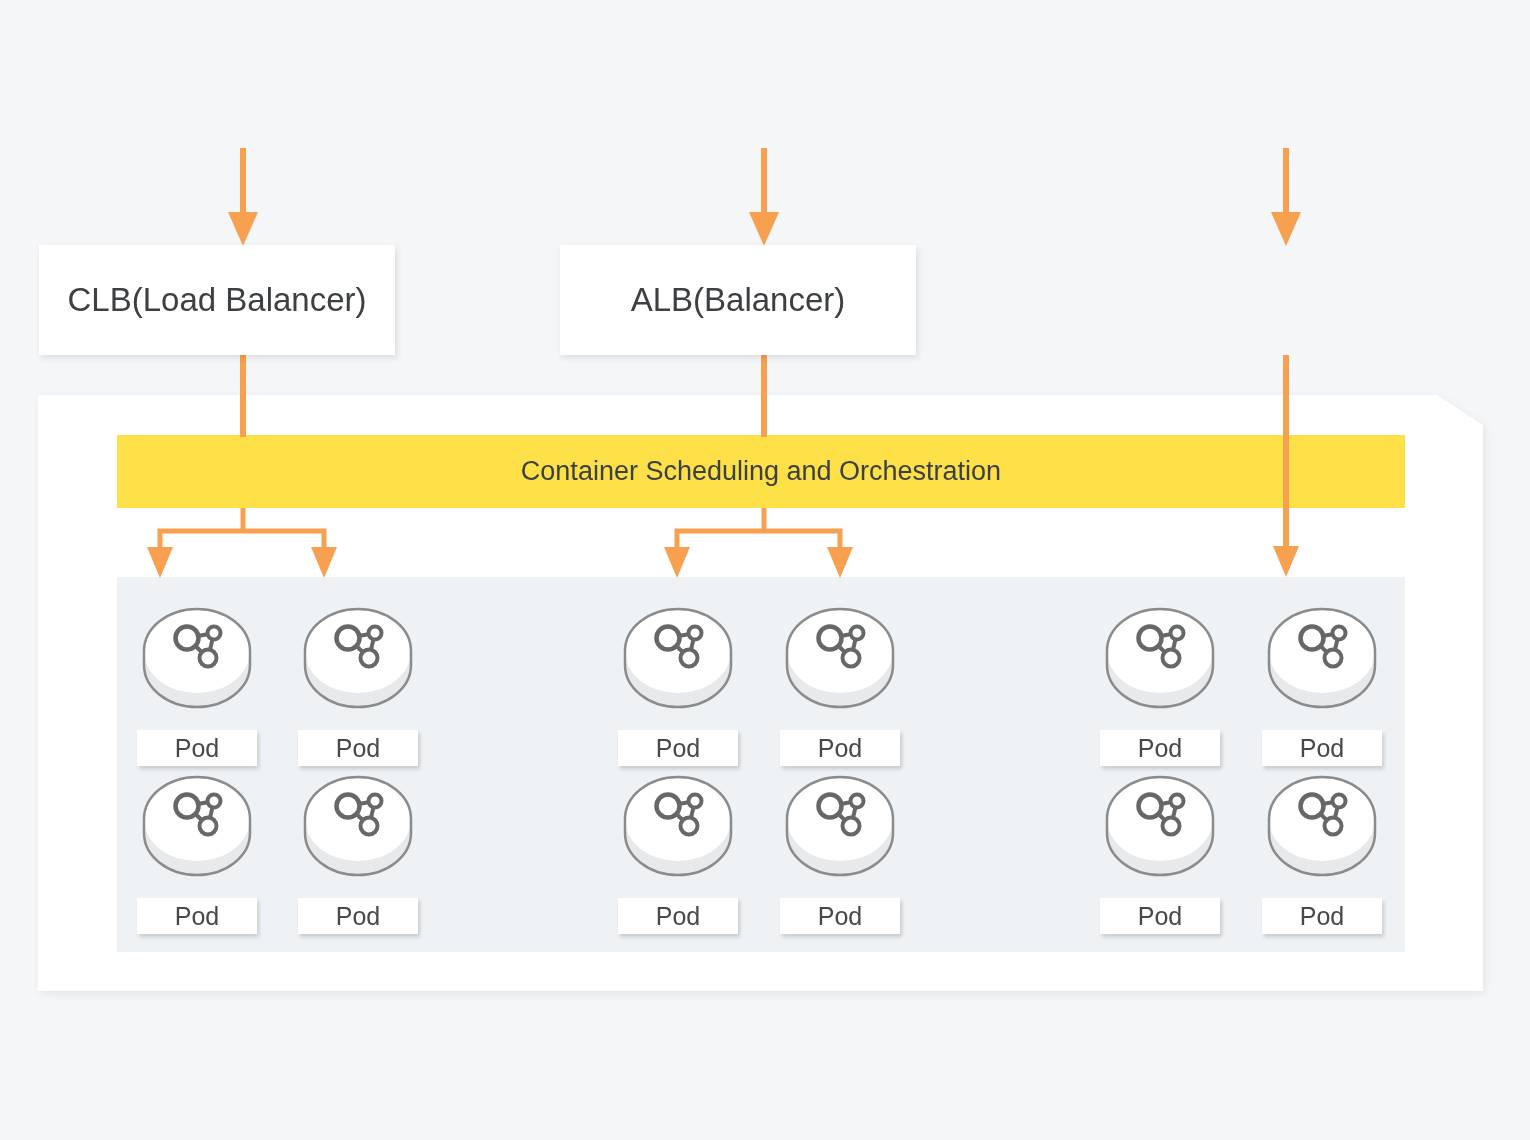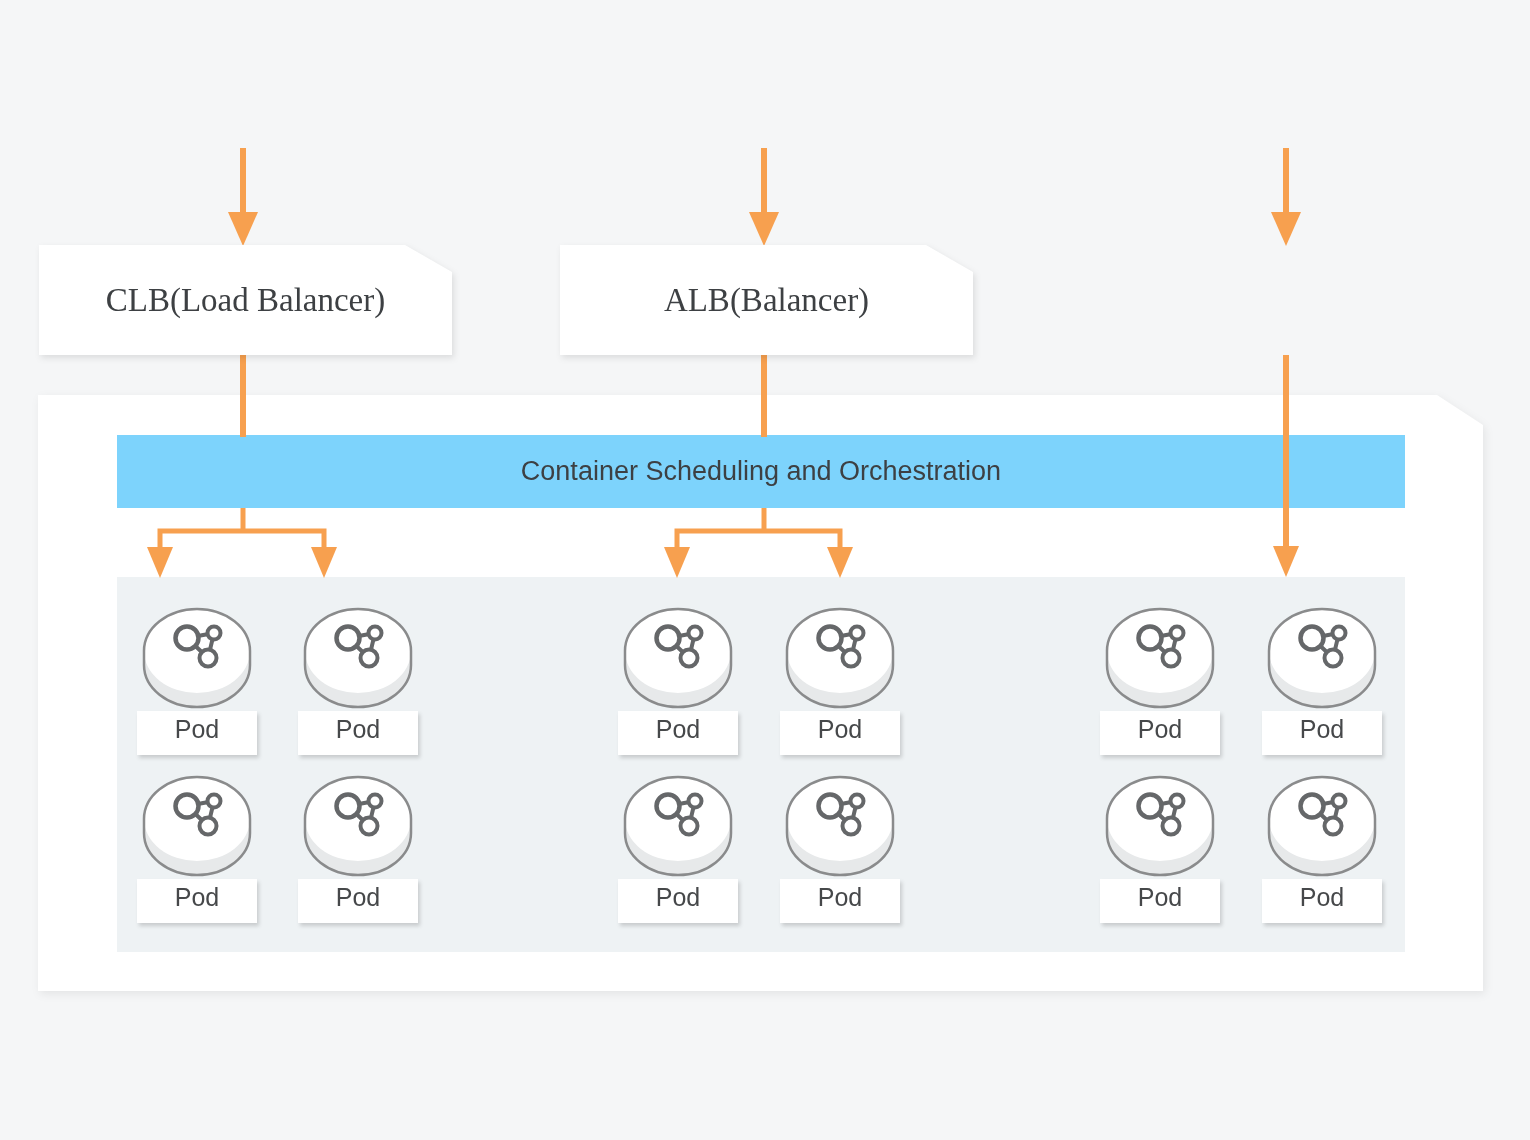--- a/index.html
+++ b/index.html
@@ -5,23 +5,22 @@
   html,body{margin:0;padding:0;}
   .stage{
     position:relative;
     width:1530px;height:1140px;
     background:#F5F6F7;
     font-family:"Liberation Sans", sans-serif;
     overflow:hidden;
   }
   
   .tag-wrap{
-    position:absolute;top:245px;width:413px;height:110px;
+    position:absolute;top:245px;width:356px;height:110px;
     filter:drop-shadow(2px 3px 3px rgba(0,0,0,0.10));
-    font-family:Liberation Serif, serif;
   }
   .tag{
     width:100%;height:100%;background:#FFFFFF;
     clip-path:polygon(0 0, 366px 0, 100% 27px, 100% 100%, 0 100%);
     display:flex;align-items:center;justify-content:center;
     font-size:33px;color:#3D4043;
   }
   .tag-clb{left:39px;}
   .tag-alb{left:560px;}
   .tag-eip{left:1081px;}
@@ -29,34 +28,34 @@
   .cluster-wrap{
     position:absolute;left:38px;top:395px;width:1445px;height:596px;
     filter:drop-shadow(2px 3px 4px rgba(0,0,0,0.07));
   }
   .cluster{
     width:100%;height:100%;background:#FFFFFF;
     clip-path:polygon(0 0, 1399px 0, 100% 30px, 100% 100%, 0 100%);
   }
   .sched-bar{
     position:absolute;left:117px;top:435px;width:1288px;height:73px;
-    background:#7dd3fc;
+    background:#fde047;
     display:flex;align-items:center;justify-content:center;
     font-size:27px;color:#3D4043;
   }
   .pods-area{
     position:absolute;left:117px;top:577px;width:1288px;height:375px;
     background:#EEF2F4;
   }
   .arrows{position:absolute;left:0;top:0;pointer-events:none;}
   
   .pod{position:absolute;width:120px;text-align:center;}
   .pod svg{display:block;margin:0 auto;}
   .pod-label{
-    margin-top:0;width:120px;height:44px;background:#FFFFFF;
+    margin-top:19px;width:120px;height:36px;background:#FFFFFF;
     box-shadow:2px 3px 4px rgba(0,0,0,0.16);
     font-size:25px;line-height:36px;color:#46484A;
   }
   
   .p-g1c1{left:137px;} .p-g1c2{left:298px;}
   .p-g2c1{left:618px;} .p-g2c2{left:780px;}
   .p-g3c1{left:1100px;} .p-g3c2{left:1262px;}
   .p-r1{top:605px;} .p-r2{top:773px;}
 </style>
 </head>

